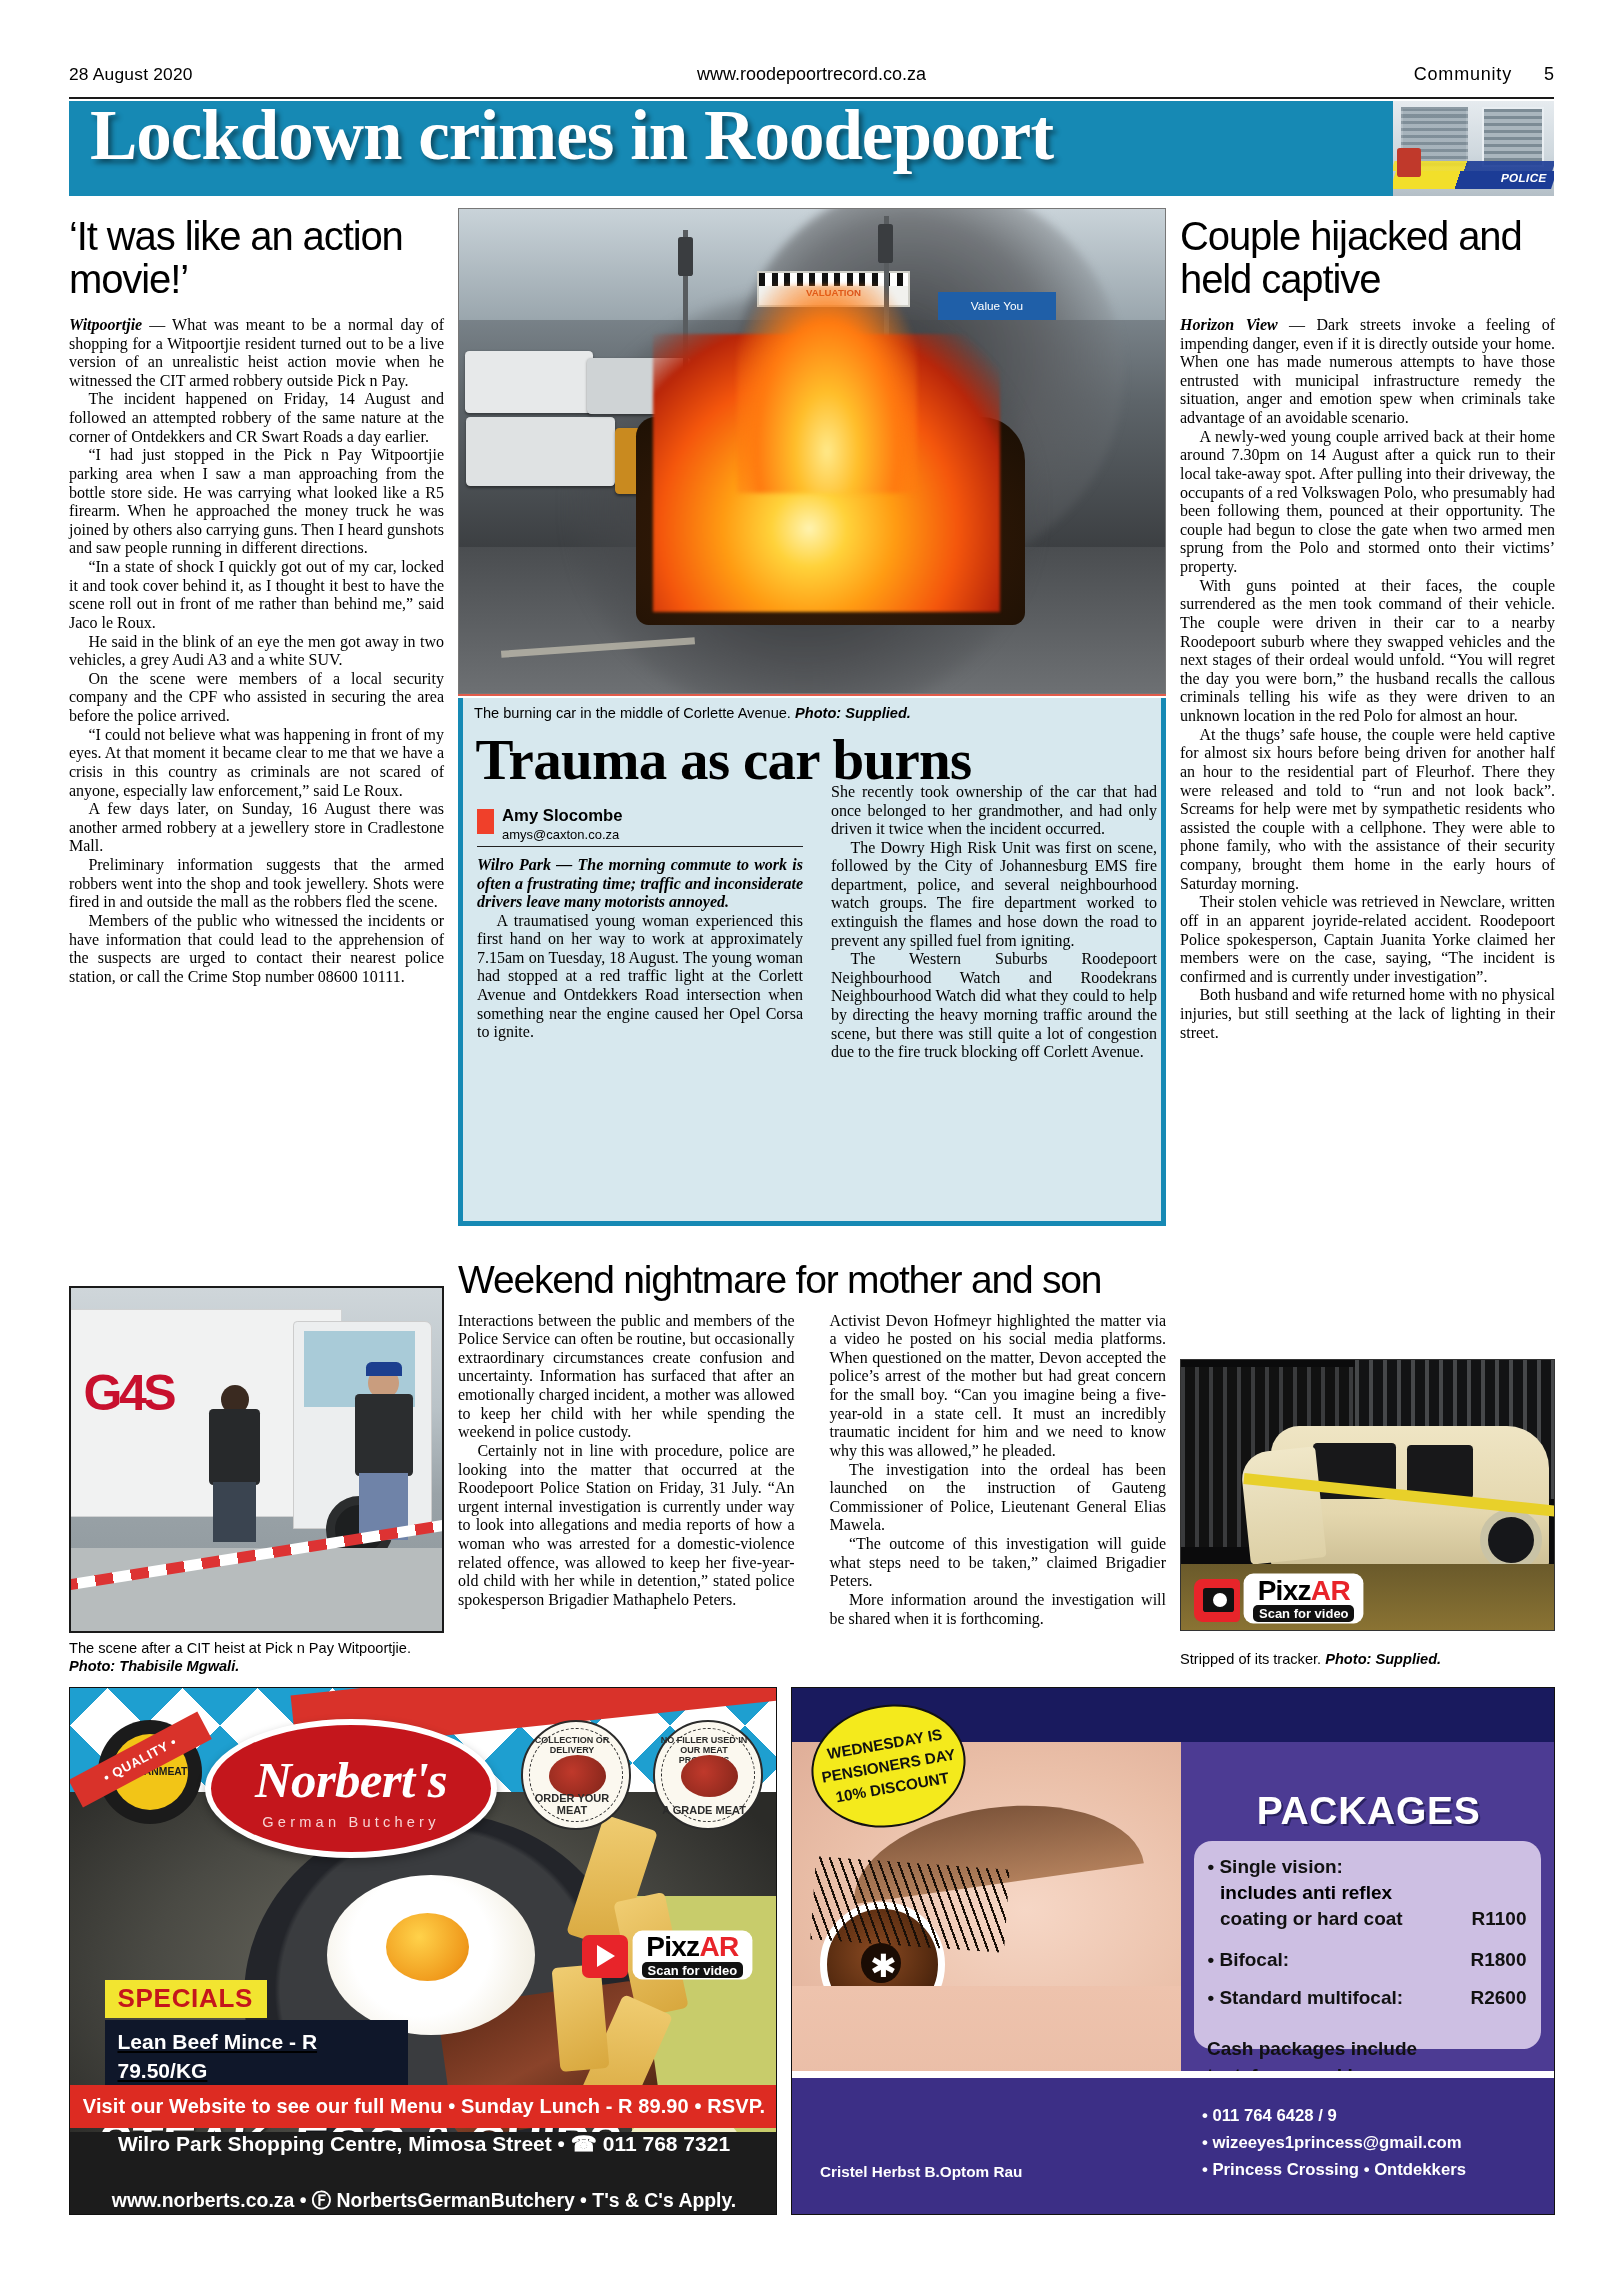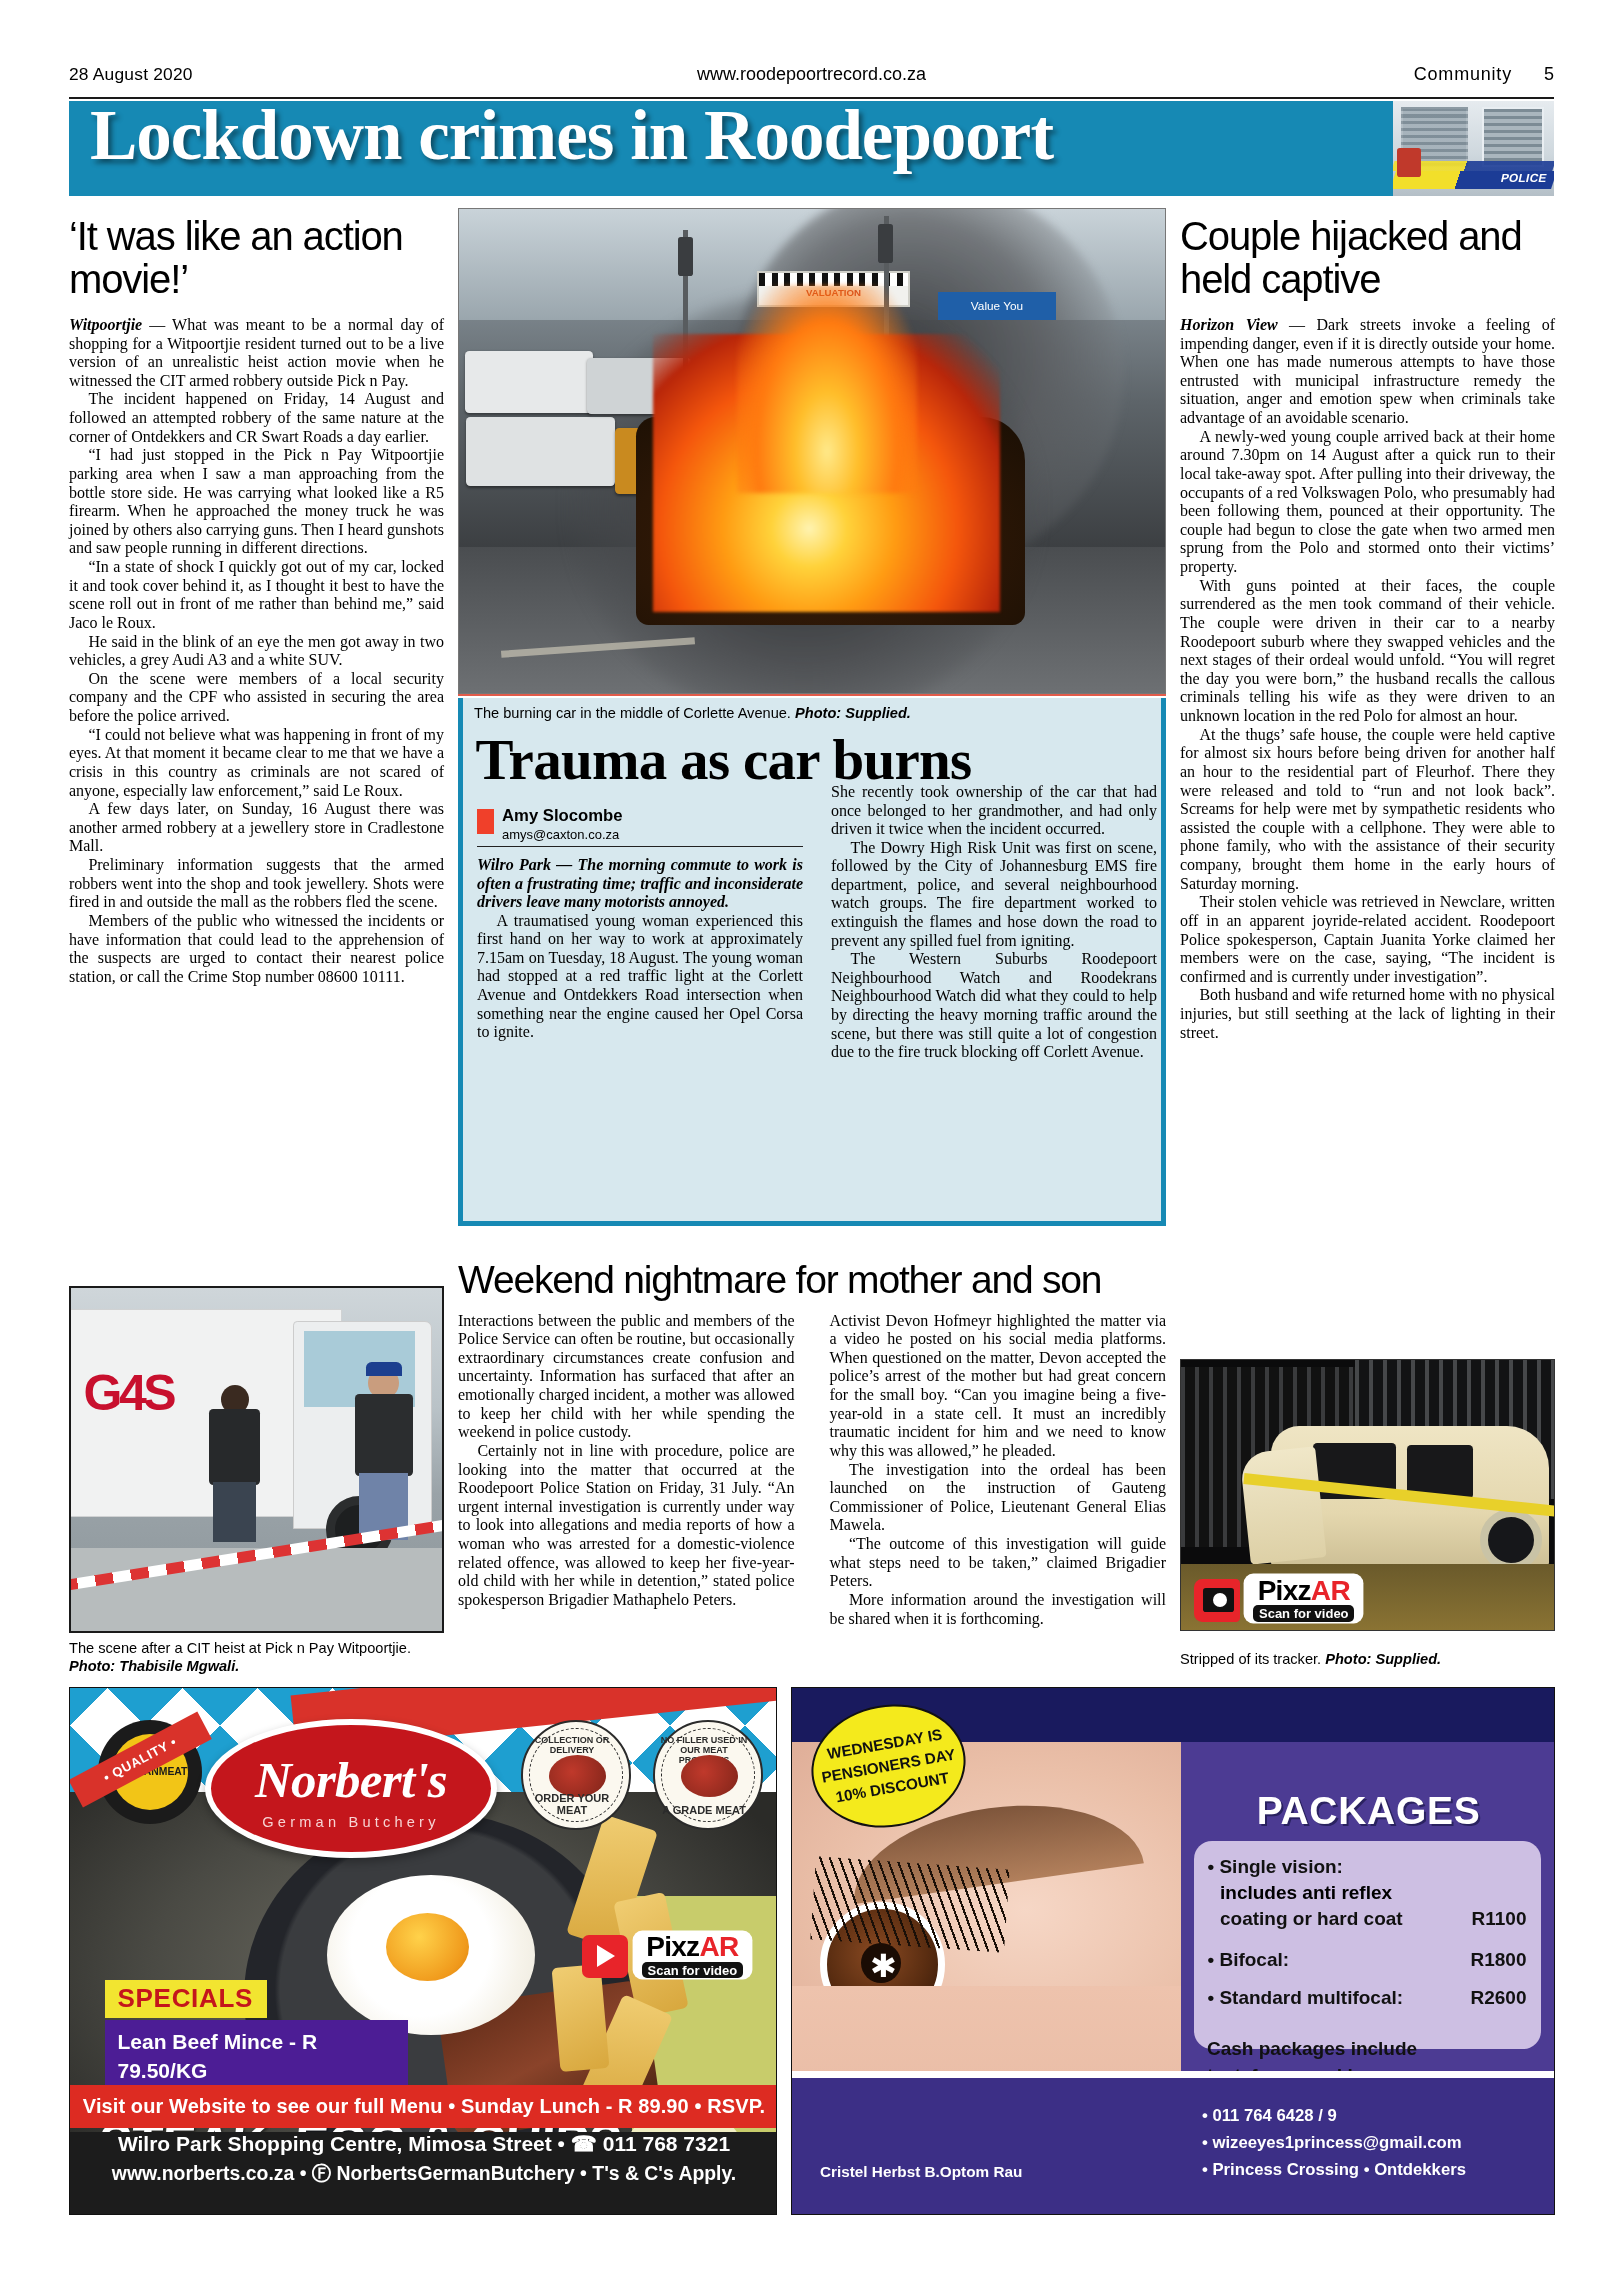--- a/index.html
+++ b/index.html
@@ -287,21 +287,21 @@
     font-family:"Liberation Sans",sans-serif; font-weight:bold; font-size:9px; color:#2b2b2b; }
   .nb-stamp .top-t { top:12.5px; } .nb-stamp .bot-t { bottom:12.5px; font-size:11px; }
   .nb-stamp .mid { position:absolute; left:26px; top:33px; width:57px; height:42px;
     background:radial-gradient(circle at 40% 40%,#c0392b,#7f2419); border-radius:50%; }
   .nb-specials {
     position:absolute; left:35px; top:292px; background:#f2e530; color:#c4161c;
     font-family:"Liberation Sans",sans-serif; font-weight:bold; font-size:26px; padding:2.8px 14px 4.2px 12.5px;
     letter-spacing:0.7px;
   }
   .nb-price-box {
-    position:absolute; left:35px; top:332px; width:303px; background:#4c1d95; padding:8.3px 12.5px 9.7px 12.5px;
+    position:absolute; left:35px; top:332px; width:303px; background:#0f172a; padding:8.3px 12.5px 9.7px 12.5px;text-decoration:underline;
   }
   .nb-price-box div { font-family:"Liberation Sans",sans-serif; font-weight:bold; color:#fff; font-size:21px; line-height:1.35; }
   .nb-bigtitle {
     position:absolute; left:28px; top:425px; color:#fff; font-family:"Liberation Sans",sans-serif;
     font-weight:bold; font-size:51px; letter-spacing:-0.7px; text-shadow:1.4px 2.1px 2.8px rgba(0,0,0,.5);
     transform: skewX(-5deg); white-space:nowrap;
   }
   .nb-r65 {
     position:absolute; right:28px; top:416px; width:128px; height:128px; border-radius:50%;
     background:#f2efc4; color:#6d6a20; font-family:"Liberation Sans",sans-serif; font-weight:bold;
@@ -315,21 +315,21 @@
   .nb-serving { position:absolute; right:23.6px; top:515px; width:139px; text-align:center;
     color:#f3efd9; font-family:"Liberation Serif",serif; font-size:16.7px; line-height:1.45; }
   .nb-redbar {
     position:absolute; left:0; bottom:86px; width:708px; height:43px; background:#dd2b22;
     color:#fff; font-family:"Liberation Sans",sans-serif; font-weight:bold; font-size:20px;
     display:flex; align-items:center; justify-content:center; letter-spacing:0.1px;
   }
   .nb-blackbar {
     position:absolute; left:0; bottom:0; width:708px; height:82px; background:#1c1c1c;
     color:#fff; font-family:"Liberation Sans",sans-serif; font-weight:bold;
-    display:flex; flex-direction:column; align-items:center; justify-content:flex-start; gap:4.2px;
+    display:flex; flex-direction:column; align-items:center; justify-content:space-between; gap:4.2px;
   }
   .nb-blackbar .l1 { font-size:21px; }
   .nb-blackbar .l2 { font-size:19.4px; }
   .nb-pixzar { right:25px; top:244px; }
 
   
   .ad-wize {
     position:absolute; left:791px; top:1687px; width:764px; height:528px;
     border:1.4px solid #111; overflow:hidden; background:#3b2a7e;
   }

